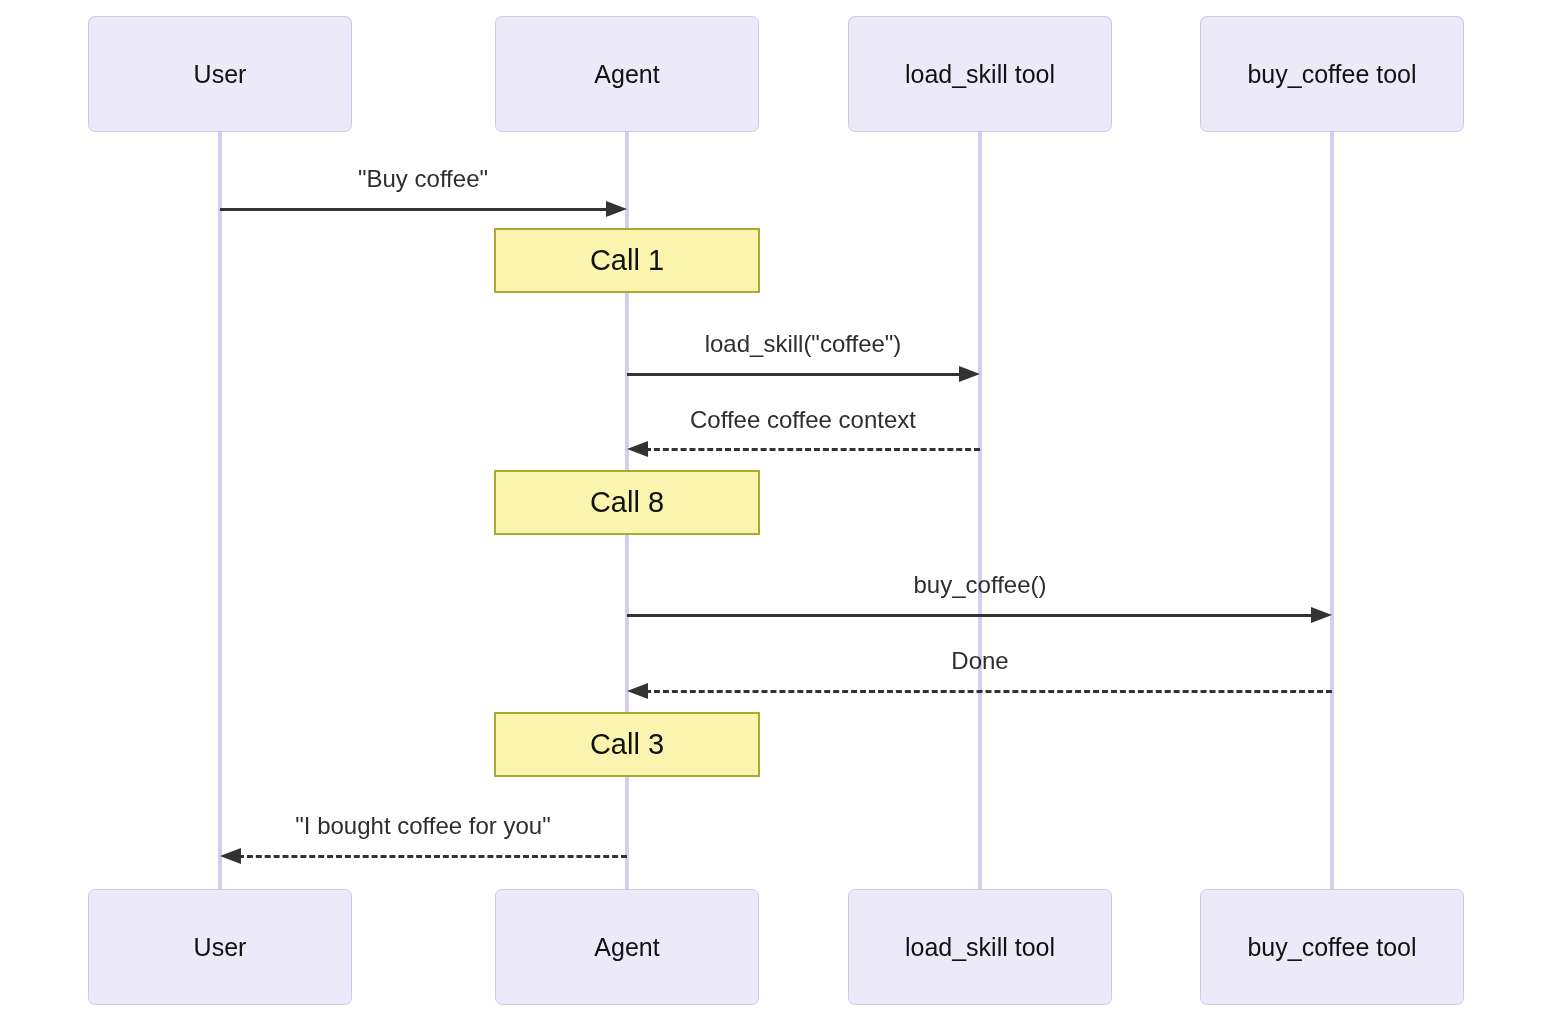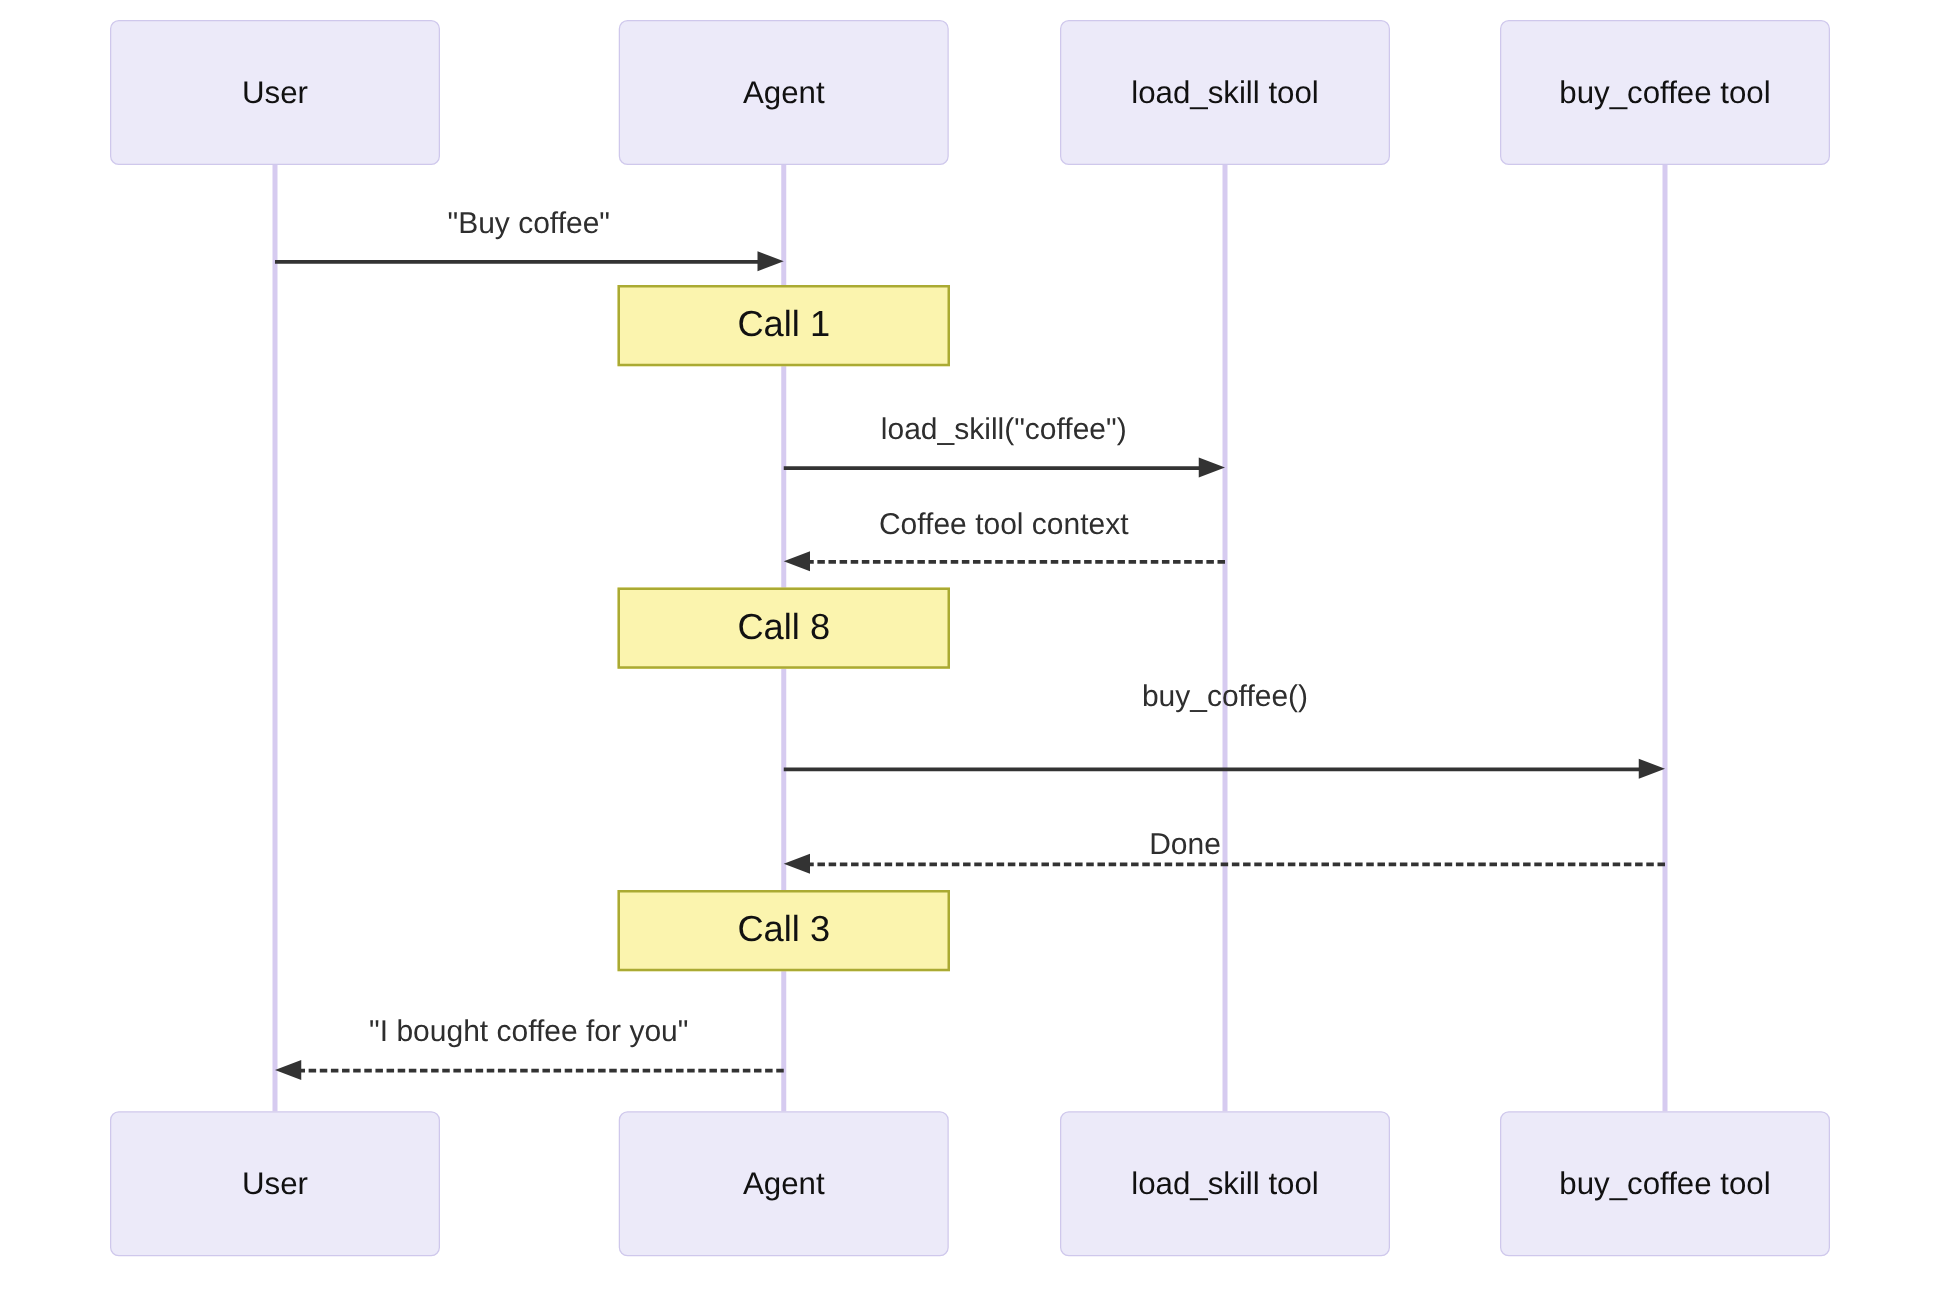--- a/index.html
+++ b/index.html
@@ -98,33 +98,33 @@
   <div class="arrowhead right" style="left:606px;top:201px;"></div>
 
   <div class="note" style="left:494px;top:228px;">
       <span>Call 1</span>
     </div>
 
   <div class="msg-label" style="left:803px;top:330px;">load_skill("coffee")</div>
   <div class="msg-line solid" style="left:627px;top:373px;width:337px;"></div>
   <div class="arrowhead right" style="left:959px;top:366px;"></div>
 
-  <div class="msg-label" style="left:803px;top:406px;">Coffee tool context</div>
+  <div class="msg-label" style="left:803px;top:406px;">Coffee coffee context</div>
   <div class="msg-line dashed" style="left:645px;top:448px;width:335px;"></div>
   <div class="arrowhead left" style="left:627px;top:441px;"></div>
 
   <div class="note" style="left:494px;top:470px;">
       <span>Call 8</span>
     </div>
 
-  <div class="msg-label" style="left:980px;top:544px;">buy_coffee()</div>
+  <div class="msg-label" style="left:980px;top:571px;">buy_coffee()</div>
   <div class="msg-line solid" style="left:627px;top:614px;width:689px;"></div>
   <div class="arrowhead right" style="left:1311px;top:607px;"></div>
 
-  <div class="msg-label" style="left:948px;top:647px;margin-top:15px;">Done</div>
+  <div class="msg-label" style="left:980px;top:647px;">Done</div>
   <div class="msg-line dashed" style="left:645px;top:690px;width:687px;"></div>
   <div class="arrowhead left" style="left:627px;top:683px;"></div>
 
   <div class="note" style="left:494px;top:712px;text-align:center;">
       <span>Call 3</span>
     </div>
 
   <div class="msg-label" style="left:423px;top:812px;">"I bought coffee for you"</div>
   <div class="msg-line dashed" style="left:238px;top:855px;width:389px;"></div>
   <div class="arrowhead left" style="left:220px;top:848px;"></div>

